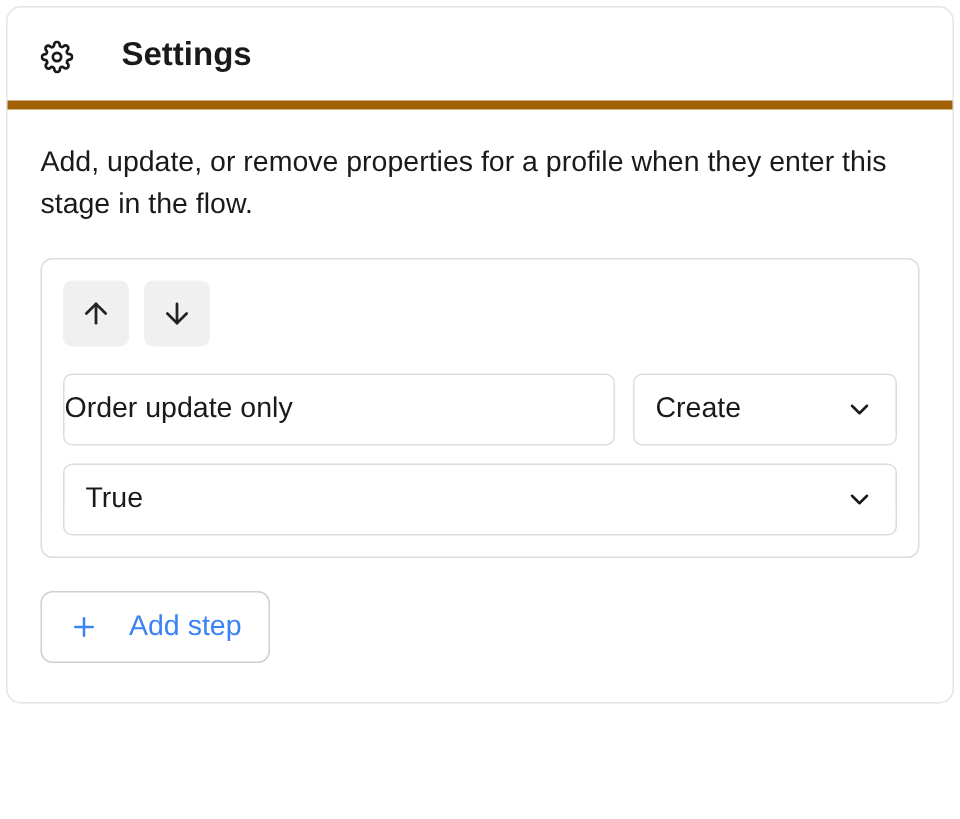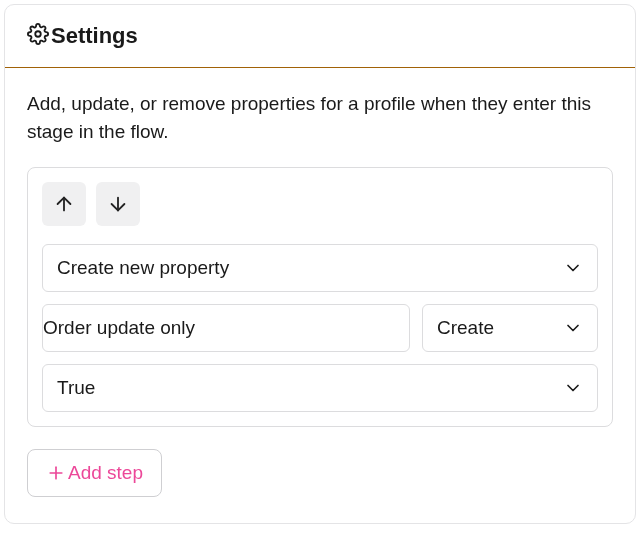--- a/index.html
+++ b/index.html
@@ -11,24 +11,24 @@
     width: 640px;
   }
   .panel {
     border: 1px solid #e4e4e6;
     border-radius: 10px;
     margin: 4px;
     background: #fff;
   }
   .panel-header {
     display: flex;
-    align-items: flex-start;
-    gap: 2px;
+    align-items: flex-end;
+    gap: 32px;
     padding: 18px 22px 18px 22px;
-    border-bottom: 1px solid #a16207;
+    border-bottom: 6px solid #a16207;
   }
   .panel-header .icon { width: 22px; height: 22px; color:#1a1a1a; }
   .panel-title {
     font-size: 22px;
     font-weight: 700;
   }
   .panel-body {
     padding: 22px 22px 26px 22px;
   }
   .desc {
@@ -84,29 +84,29 @@
     display: flex;
     align-items: center;
     font-size: 19px;
     background:#fff;
   }
   .w-name { flex: 1; }
   .w-type { flex: 0 0 176px; }
   .add-step-btn {
     display: inline-flex;
     align-items: center;
-    gap: 2px;
+    gap: 20px;
     height: 48px;
     padding: 0 18px;
     border: 1px solid #cfcfd2;
     border-radius: 8px;
     background:#fff;
     font-size: 19px;
     cursor: pointer;
-    color:#ec4899;
+    color:#3b82f6;
   }
   svg { display:block; }
 </style>
 </head>
 <body>
 
 <div class="panel">
   <div class="panel-header">
     <span class="icon">
       <svg viewBox="0 0 24 24" width="22" height="22" fill="none" stroke="currentColor" stroke-width="2" stroke-linecap="round" stroke-linejoin="round">
@@ -133,30 +133,20 @@
         <button class="arrow-btn">
           <span>
             <svg viewBox="0 0 24 24" width="22" height="22" fill="none" stroke="currentColor" stroke-width="2" stroke-linecap="round" stroke-linejoin="round">
               <line x1="12" y1="5" x2="12" y2="19"></line>
               <polyline points="19 12 12 19 5 12"></polyline>
             </svg>
           </span>
         </button>
       </div>
 
-      <div class="select-row">
-        <div class="select">
-          <span>Create new property</span>
-          <span class="chev">
-            <svg viewBox="0 0 24 24" width="20" height="20" fill="none" stroke="currentColor" stroke-width="2" stroke-linecap="round" stroke-linejoin="round">
-                <polyline points="6 9 12 15 18 9"></polyline>
-              </svg>
-          </span>
-        </div>
-      </div>
 
       <div class="select-row">
         <div class="field w-name">
           <span>Order update only</span>
         </div>
         <div class="select w-type">
           <span>Create</span>
           <span class="chev">
             <svg viewBox="0 0 24 24" width="20" height="20" fill="none" stroke="currentColor" stroke-width="2" stroke-linecap="round" stroke-linejoin="round">
                 <polyline points="6 9 12 15 18 9"></polyline>

